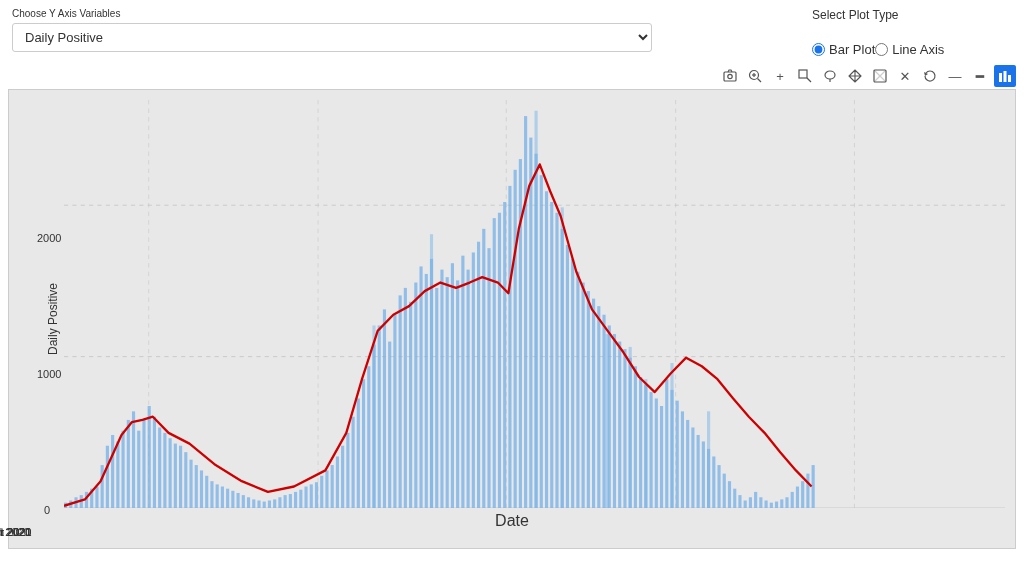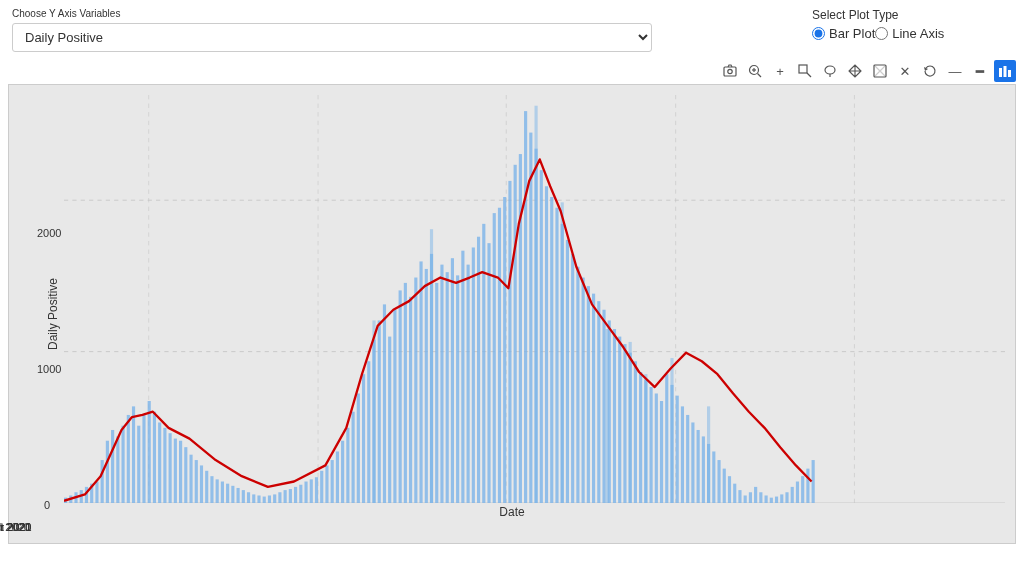--- a/index.html
+++ b/index.html
@@ -40,21 +40,21 @@
     .plot-type-section {
       display: flex;
       flex-direction: column;
       align-items: flex-start;
       min-width: 200px;
     }
 
     .plot-type-label {
       font-size: 12px;
       color: #333;
-      margin-bottom: 4px;
+      margin-bottom: 20px;
     }
 
     .radio-group {
       display: flex;
       align-items: center;
     }
 
     .radio-option {
       display: flex;
       align-items: center;
@@ -117,24 +117,24 @@
       left: 8px;
       transform: translateY(-50%) rotate(-90deg);
       font-size: 12px;
       color: #333;
       white-space: nowrap;
       transform-origin: center center;
     }
 
     .x-axis-label {
       position: absolute;
-      bottom: 24px;
+      bottom: 18px;
       left: 50%;
       transform: translateX(-50%);
-      font-size: 12px;
+      font-size: 16px;
       color: #333;
     }
 
     .y-tick-label {
       position: absolute;
       right: 4px;
       font-size: 11px;
       color: #333;
       transform: translateY(50%);
     }

